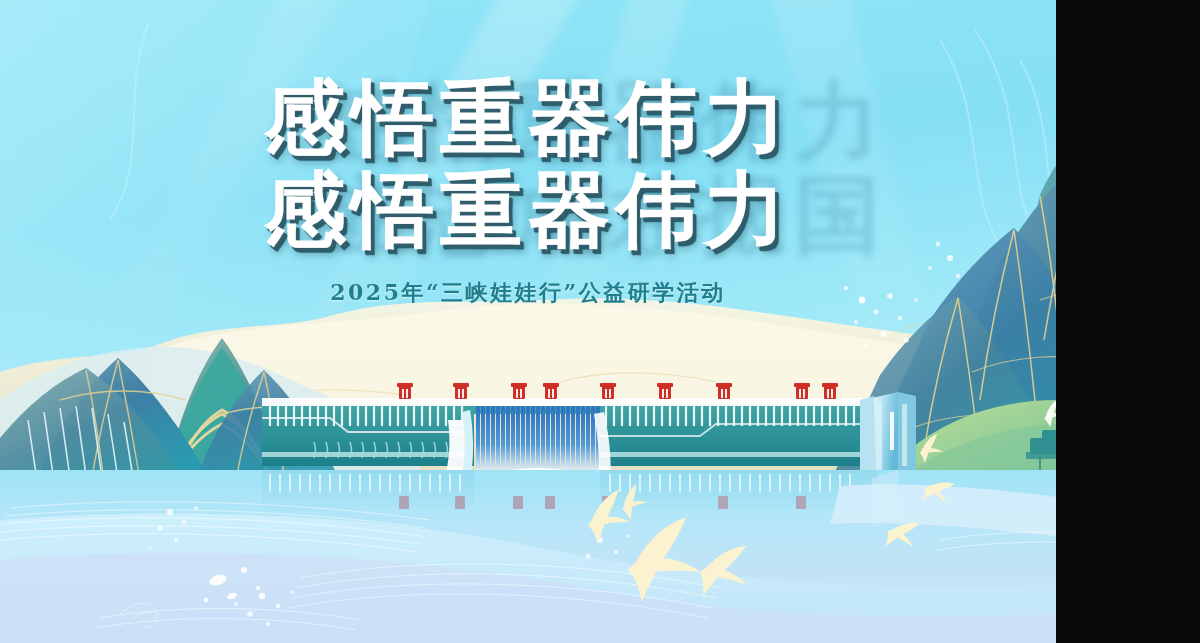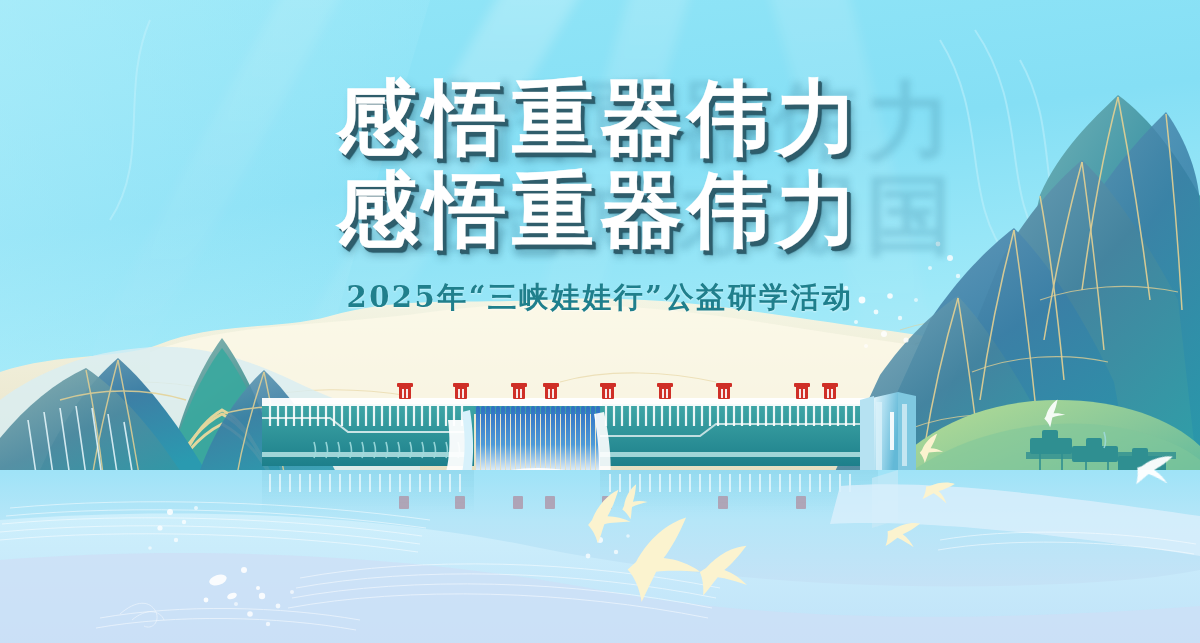--- a/index.html
+++ b/index.html
@@ -1,19 +1,19 @@
 <!DOCTYPE html>
 <html lang="zh"><head>
 <meta charset="utf-8">
 <title>三峡娃娃行</title>
 <style>
   html,body{margin:0;padding:0;background:#0a0a0a;}
   #stage{
     position:relative;
-    width:1200px;height:643px;
+    width:1056px;height:643px;
     overflow:hidden;
     font-family:"Liberation Sans","DejaVu Sans",sans-serif;
     background:#8fe1f3;
   }
   .layer{position:absolute;inset:0;}
   svg.layer{display:block;width:1200px;height:643px;}
 
   
   #title-block{
     position:absolute;
@@ -35,21 +35,21 @@
        4px 5px 1px rgba(27,74,89,.85),
        5px 7px 9px rgba(20,60,75,.35);
     -webkit-text-stroke:0.5px rgba(255,255,255,.6);
     white-space:nowrap;
   }
   #subtitle{
     display:block;
     margin-top:22px;
     font-family:"DejaVu Serif","Liberation Serif",serif;
     font-weight:700;
-    font-size:29px;
+    font-size:22px;
     letter-spacing:2.5px;
     color:#1f7f8c;
     text-shadow:0 1px 2px rgba(255,255,255,.55);
     white-space:nowrap;
   }
   
   #ghost-wrap{
     position:absolute;left:0;right:0;top:74px;
     text-align:center;z-index:12;pointer-events:none;
     opacity:.30;

